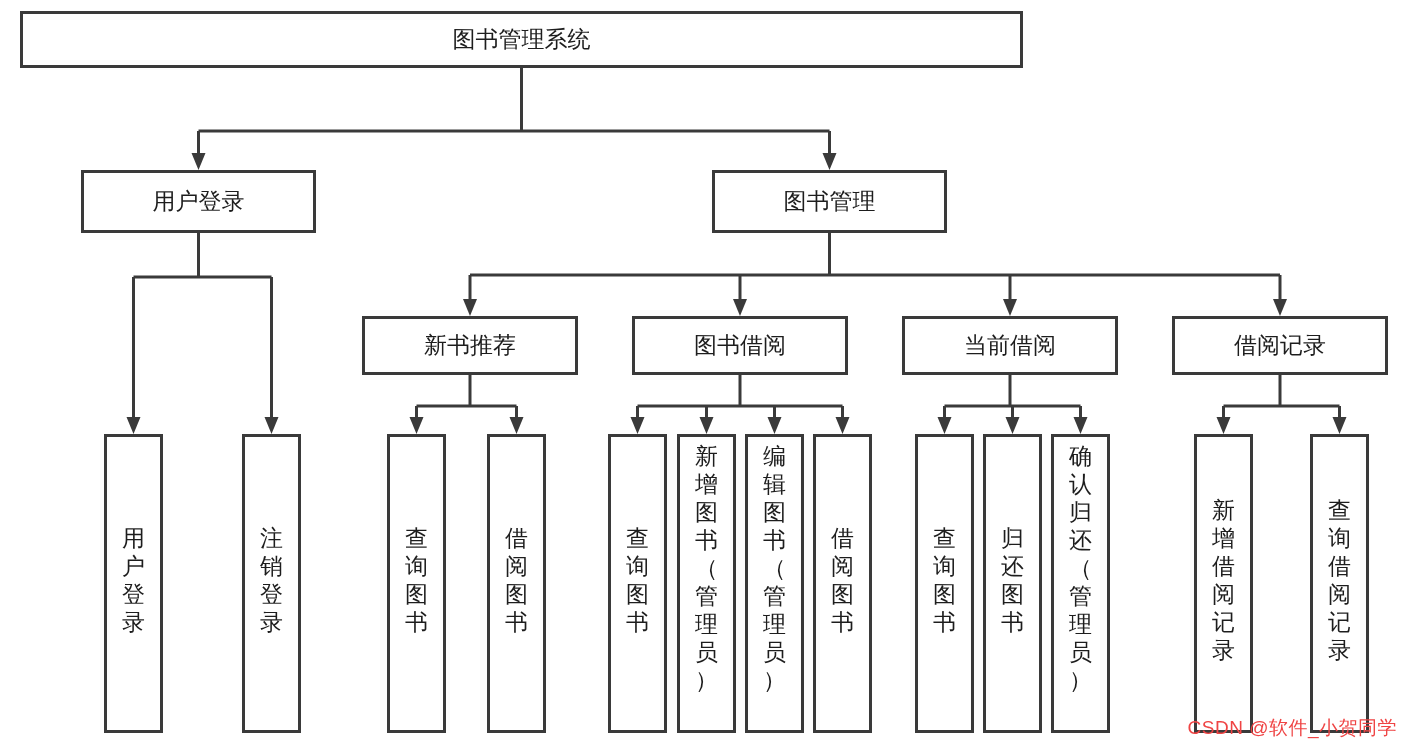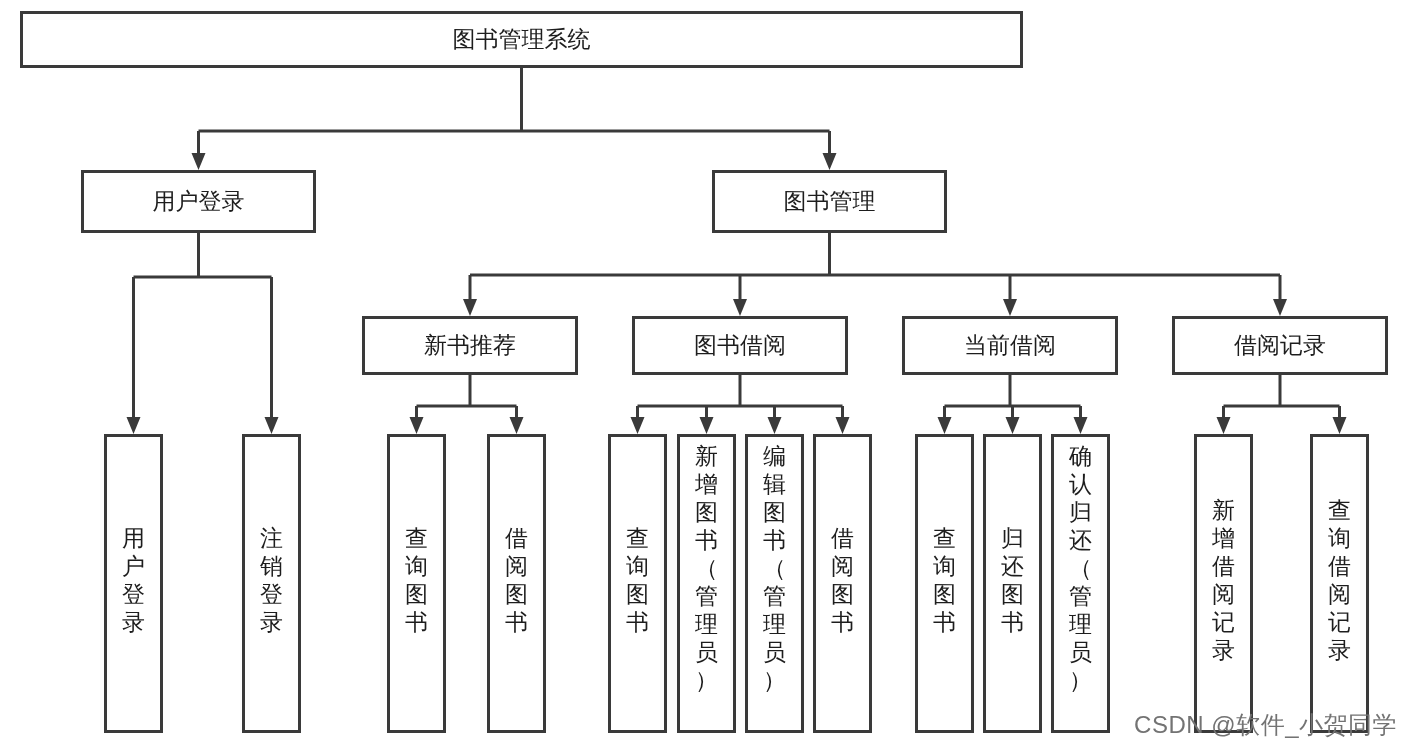--- a/index.html
+++ b/index.html
@@ -7,22 +7,22 @@
        font-family:"Liberation Sans","DejaVu Sans",sans-serif;}
   #diagram-root{position:relative;width:1405px;height:747px;background:#fff;}
   svg#flow{position:absolute;left:0;top:0;width:1405px;height:747px;}
   .node-rect{fill:#ffffff;stroke:#3a3a3a;stroke-width:3;}
   .conn{stroke:#3a3a3a;stroke-width:3;fill:none;}
   .arrow-head{fill:#3a3a3a;stroke:none;}
   .node-label{fill:#1d1d1d;font-family:"Liberation Sans","DejaVu Sans",sans-serif;
               font-size:23px;text-anchor:middle;dominant-baseline:middle;}
   .node-label-v{fill:#1d1d1d;font-family:"Liberation Sans","DejaVu Sans",sans-serif;
                 font-size:23px;text-anchor:middle;}
-  .watermark{position:absolute;right:8px;bottom:6px;color:#737373;
-             font-size:24px;font-family:"Liberation Sans","DejaVu Sans",sans-serif;
+  .watermark{position:absolute;right:8px;bottom:6px;color:#ef4444;
+             font-size:19px;font-family:"Liberation Sans","DejaVu Sans",sans-serif;
              letter-spacing:.5px;white-space:nowrap;}
 </style>
 </head>
 <body>
 
 <div id="diagram-root">
   <svg id="flow" viewBox="0 0 1405 747" xmlns="http://www.w3.org/2000/svg">
     <g id="edges-layer">
         <g>
           <line x1="521.5" y1="68" x2="521.5" y2="131" class="conn"></line>

